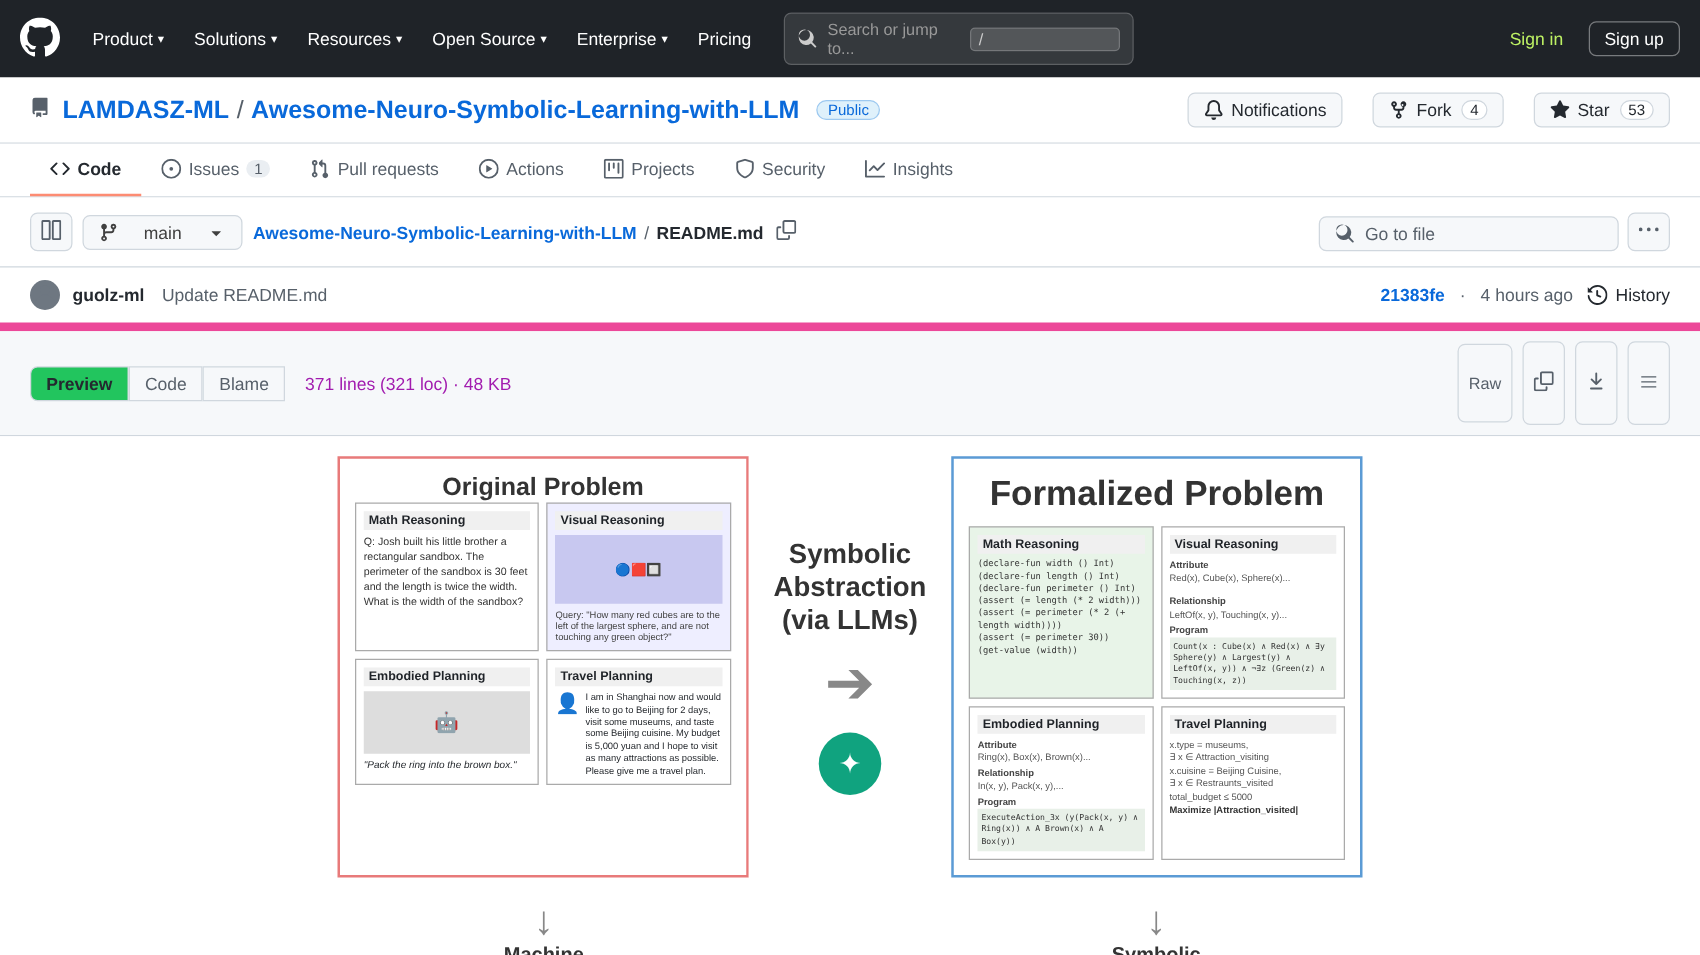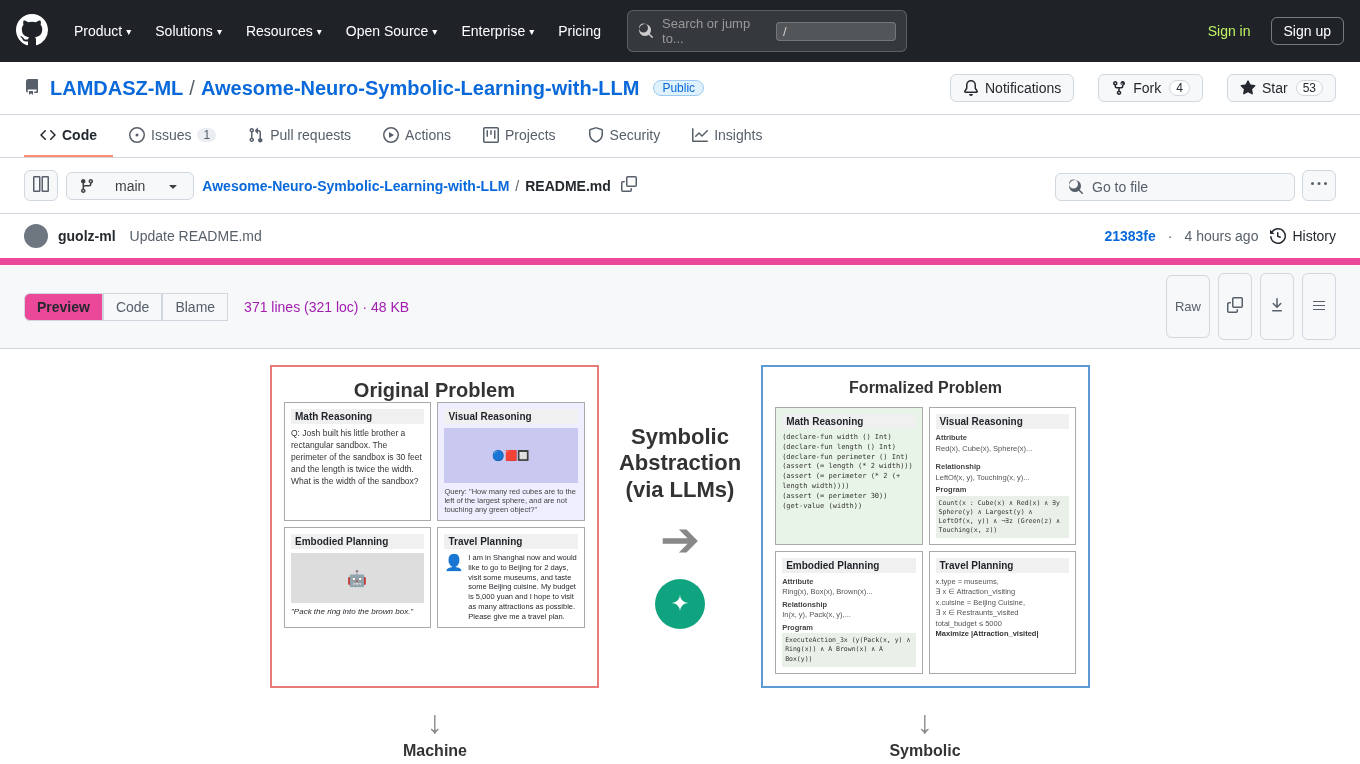--- a/index.html
+++ b/index.html
@@ -61,21 +61,21 @@
     .commit-right { display: flex; align-items: center; gap: 12px; color: #57606a; font-size: 14px; }
     .commit-hash { color: #0969da; font-weight: 600; text-decoration: none; }
     .history-btn { display: flex; align-items: center; gap: 6px; color: #24292f; border: none; background: none; cursor: pointer; font-size: 14px; font-weight: 500; }
 
     
     .file-toolbar { padding: 8px 24px; border-bottom: 1px solid #d0d7de; display: flex; align-items: center; justify-content: space-between; background: #f6f8fa; }
     .file-toolbar-left { display: flex; align-items: center; gap: 0; }
     .view-btn { border: 1px solid #d0d7de; background: #fff; padding: 5px 12px; font-size: 14px; cursor: pointer; color: #24292f; }
     .view-btn:first-child { border-radius: 6px 0 0 6px; }
     .view-btn:last-child { border-radius: 0 6px 6px 0; }
-    .view-btn.active { background: #ec4899; font-weight: 600; text-align: center; }
+    .view-btn.active { background: #22c55e; font-weight: 600; text-align: center; }
     .view-btn:not(.active) { background: #f6f8fa; color: #57606a; }
     .file-meta { color: #a21caf; font-size: 14px; margin-left: 16px; }
     .file-toolbar-right { display: flex; align-items: center; gap: 8px; }
     .toolbar-action-btn { border: 1px solid #d0d7de; border-radius: 6px; background: #f6f8fa; padding: 23px 8px; cursor: pointer; color: #57606a; font-size: 13px; }
 
     
     .content-area { padding: 16px 24px; background: #fff; min-height: 400px; display: flex; justify-content: center; }
     .image-container { display: flex; flex-direction: column; align-items: center; width: 100%; }
   </style>
 </head>
@@ -346,21 +346,21 @@
 
       <div style="display:flex; flex-direction:column; align-items:center; justify-content:center; padding:24px 20px; background:#fff; min-width:160px;">
         <div style="font-size:22px; font-weight:bold; color:#333; text-align:center; line-height:1.2; white-space:pre-line;">Symbolic
 Abstraction
 (via LLMs)</div>
         <div style="font-size:48px; color:#888; margin:8px 0;">➔</div>
         <div style="width:50px; height:50px; background:#10a37f; border-radius:50%; display:flex; align-items:center; justify-content:center; color:white; font-size:22px; margin-top:4px;">✦</div>
       </div>
 
       <div style="border:2px solid #5b9bd5; background:#fff; padding:12px; flex:1; min-width:280px;">
-        <div style="font-size:16px; font-weight:bold; text-align:center; margin-bottom:10px; color:#333;">Formalized Problem</div>
+        <div style="font-size:28px; font-weight:bold; text-align:center; margin-bottom:10px; color:#333;">Formalized Problem</div>
         <div style="display:grid; grid-template-columns:1fr 1fr; gap:6px;">
           <div style="border:1px solid #aaa; padding:6px; background:#e8f4e8;">
             <div style="font-weight:bold; font-size:10px; margin-bottom:4px; background:#f0f0f0; padding:2px 4px;">Math Reasoning</div>
             <div style="font-size:7px; font-family:monospace; color:#333; line-height:1.4;">
               (declare-fun width () Int)<br>
               (declare-fun length () Int)<br>
               (declare-fun perimeter () Int)<br>
               (assert (= length (* 2 width)))<br>
               (assert (= perimeter (* 2 (+ length width))))<br>
               (assert (= perimeter 30))<br>

